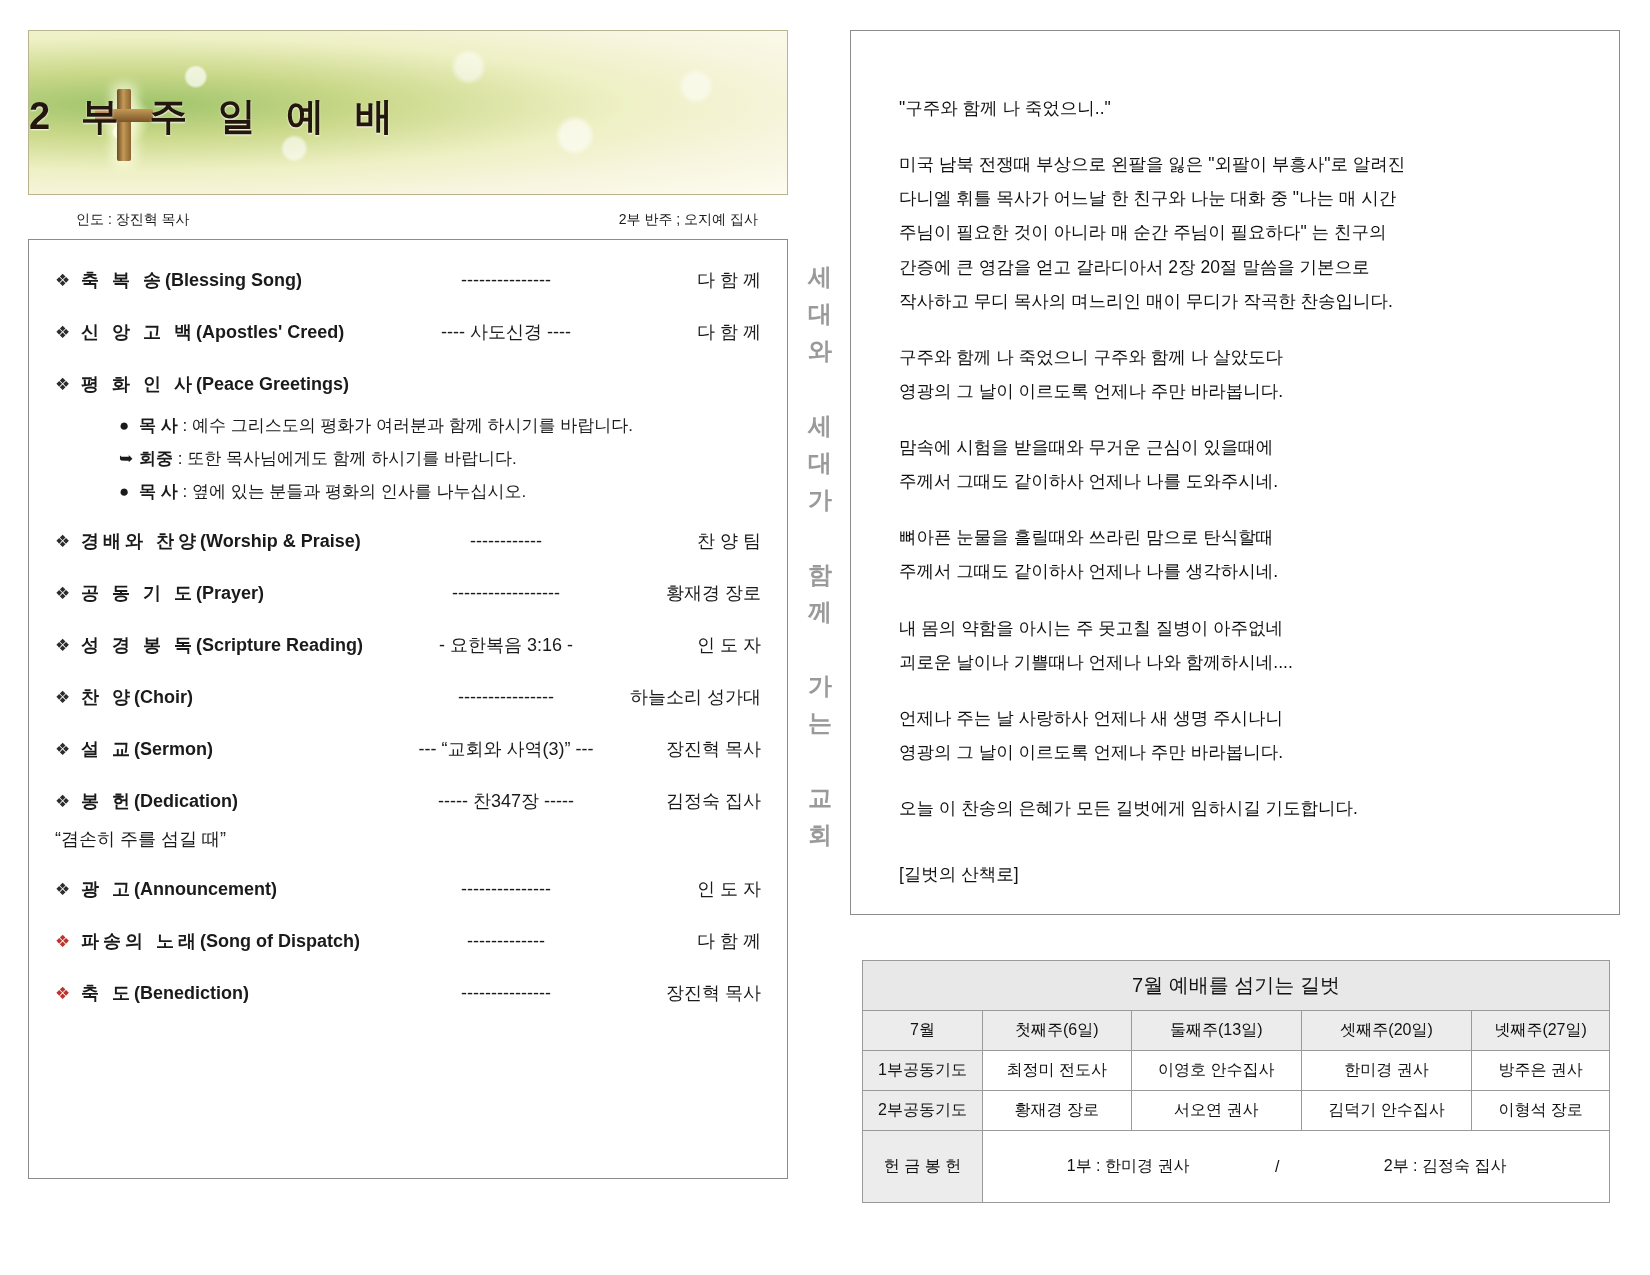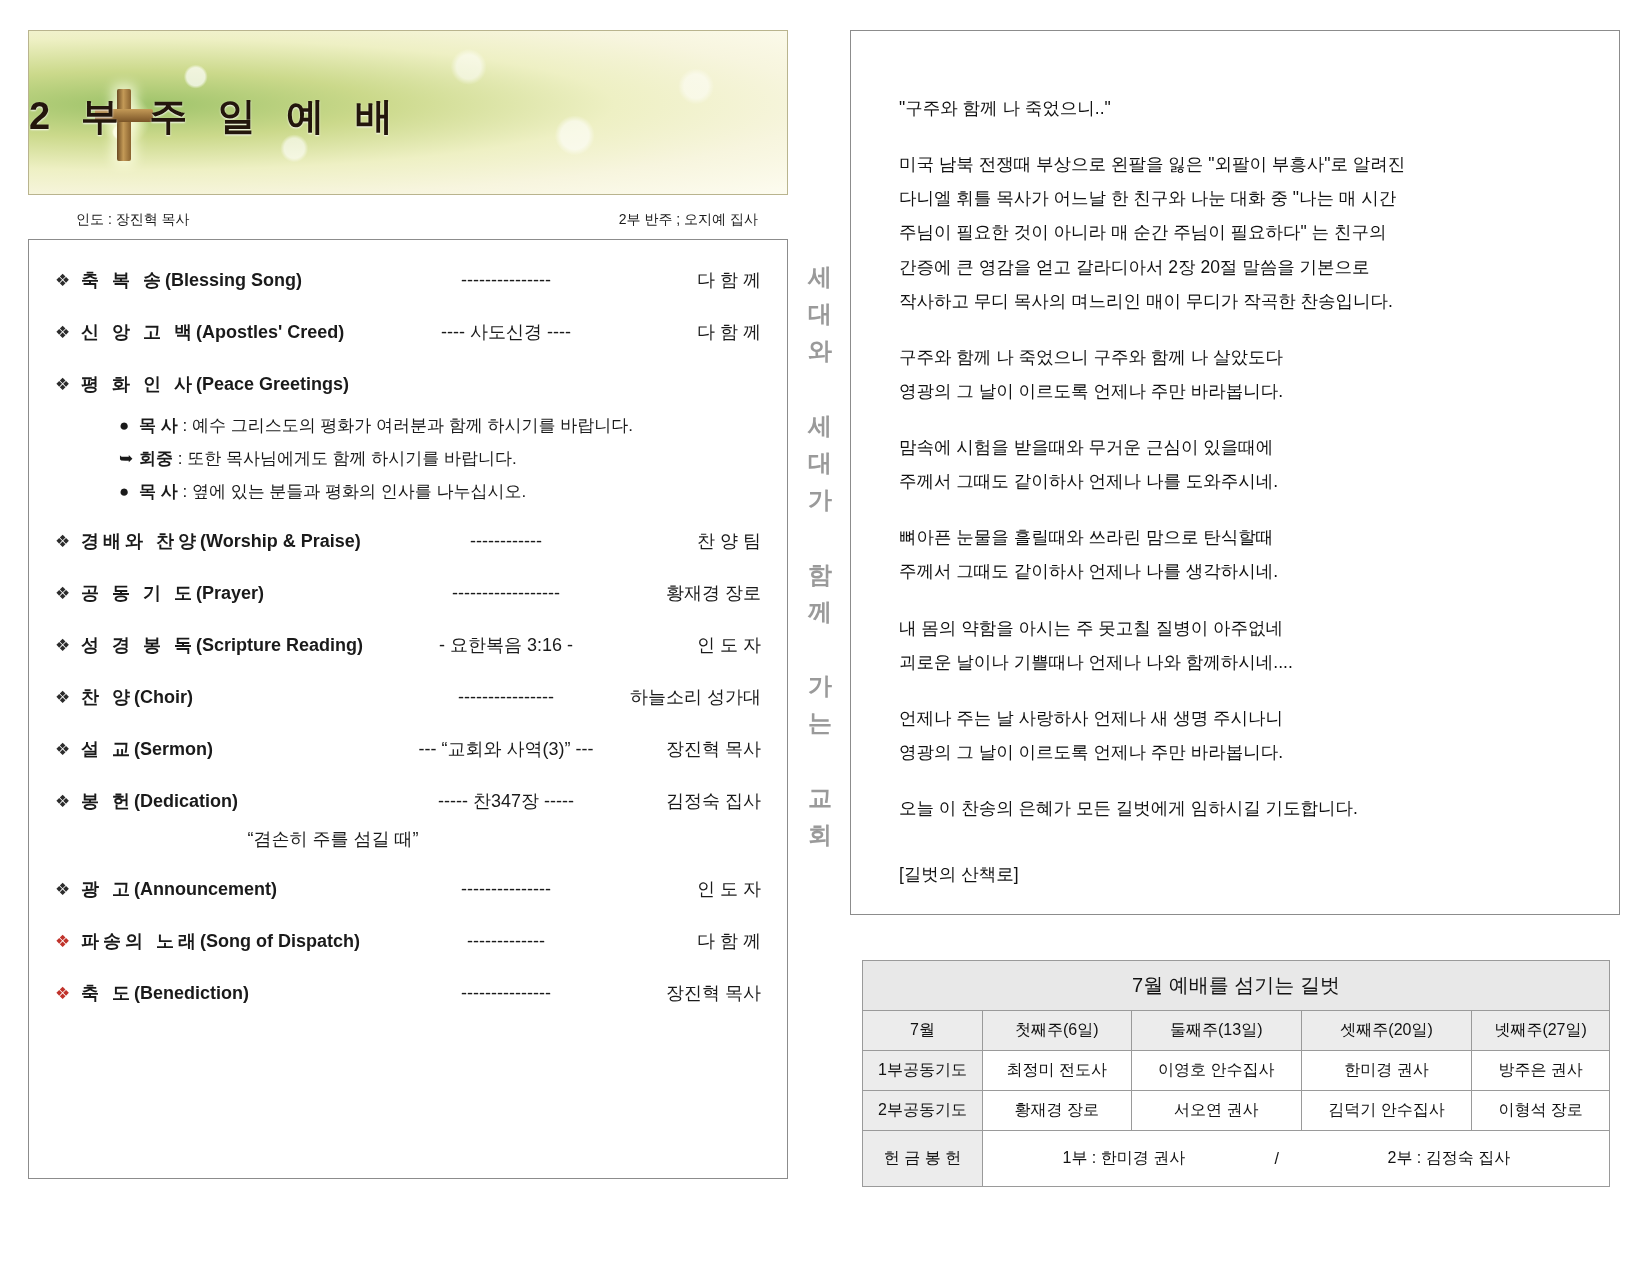--- a/index.html
+++ b/index.html
@@ -133,21 +133,20 @@
   }
   .peace-line {
     margin-bottom: 10px;
     display: flex;
     align-items: baseline;
   }
   .peace-line .dot { width: 20px; flex: none; }
   .peace-line b { font-weight: bold; }
 
   .subline {
-    text-align: center;
     font-size: 18px;
     margin: -14px 0 26px 0;
     padding-right: 150px;
   }
 
   
   #vertical-motto {
     position: absolute;
     left: 800px;
     top: 258px;
@@ -197,21 +196,21 @@
     color: #111;
   }
   thead th {
     background: #e8e8e8;
     font-weight: normal;
     font-size: 20px;
     padding: 11px 4px;
   }
   tbody tr td:first-child { background: #ececec; width: 120px; }
   tr.hdr td { background: #ececec; }
-  .split-cell { padding: 8px; }
+  .split-cell { padding: 16px; }
   .split-inner {
     display: flex;
     align-items: center;
   }
   .split-inner > div { padding: 9px 4px; }
   .split-left { flex: 1; text-align: center; }
   .split-sep { width: 40px; text-align: center; color: #111; }
   .split-right { flex: 1.15; text-align: center; }
 </style>
 </head>

